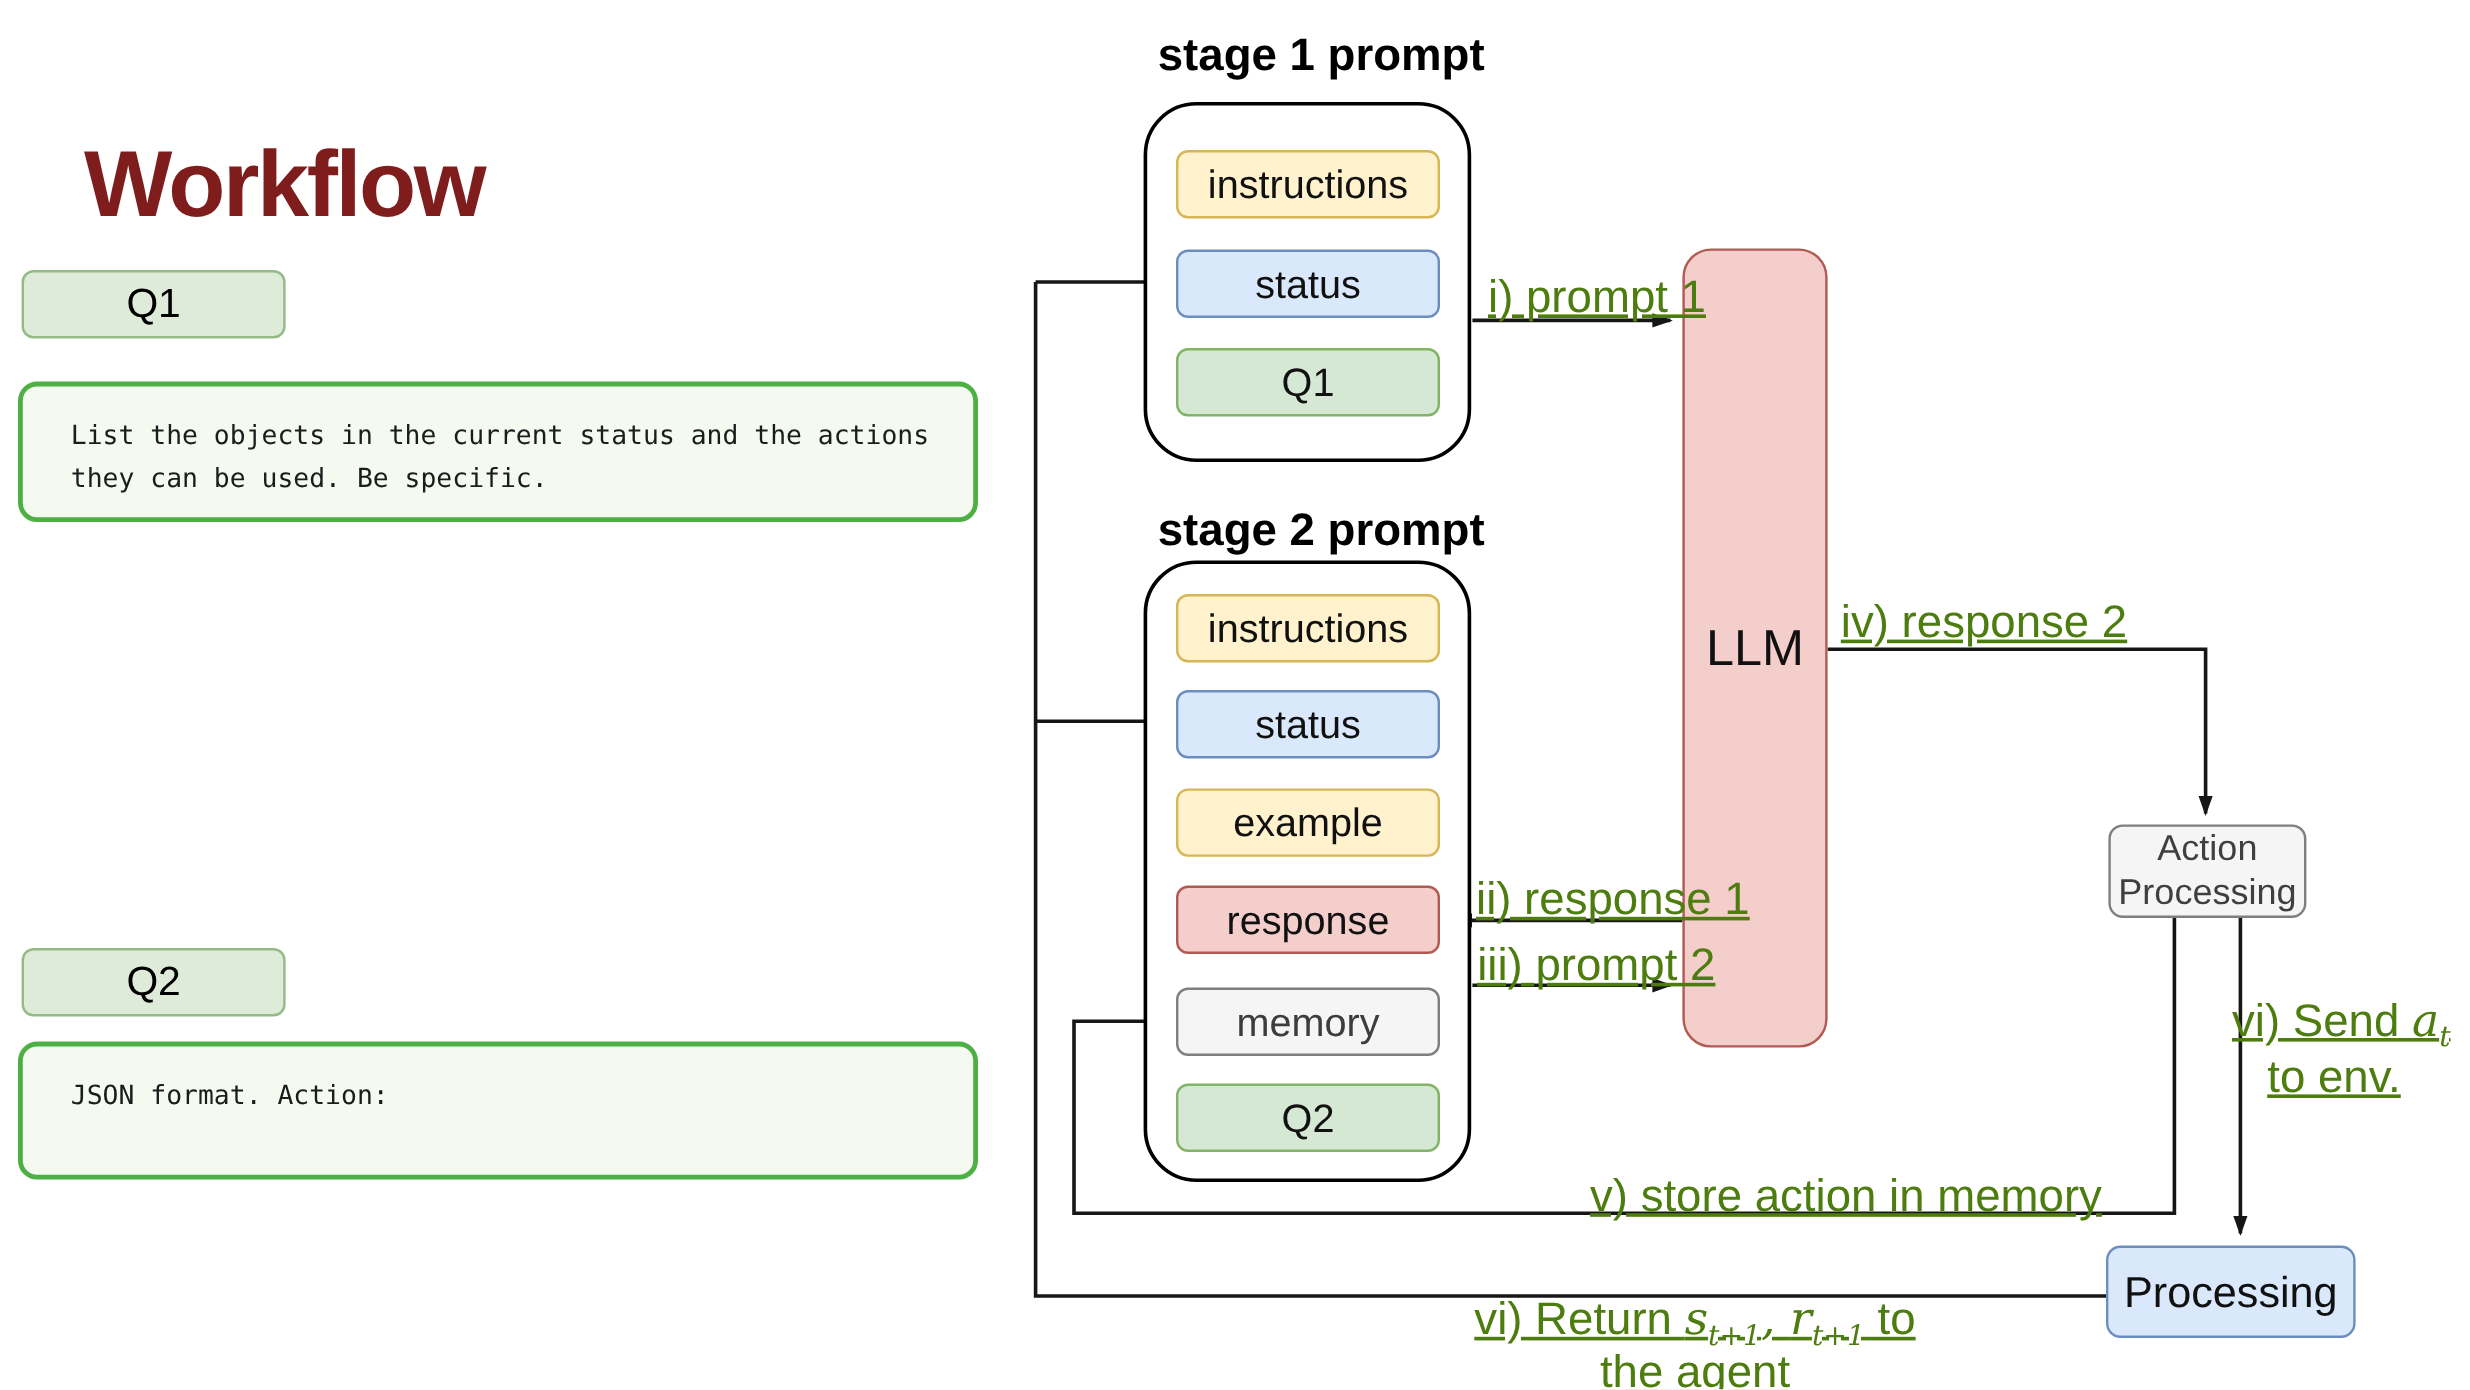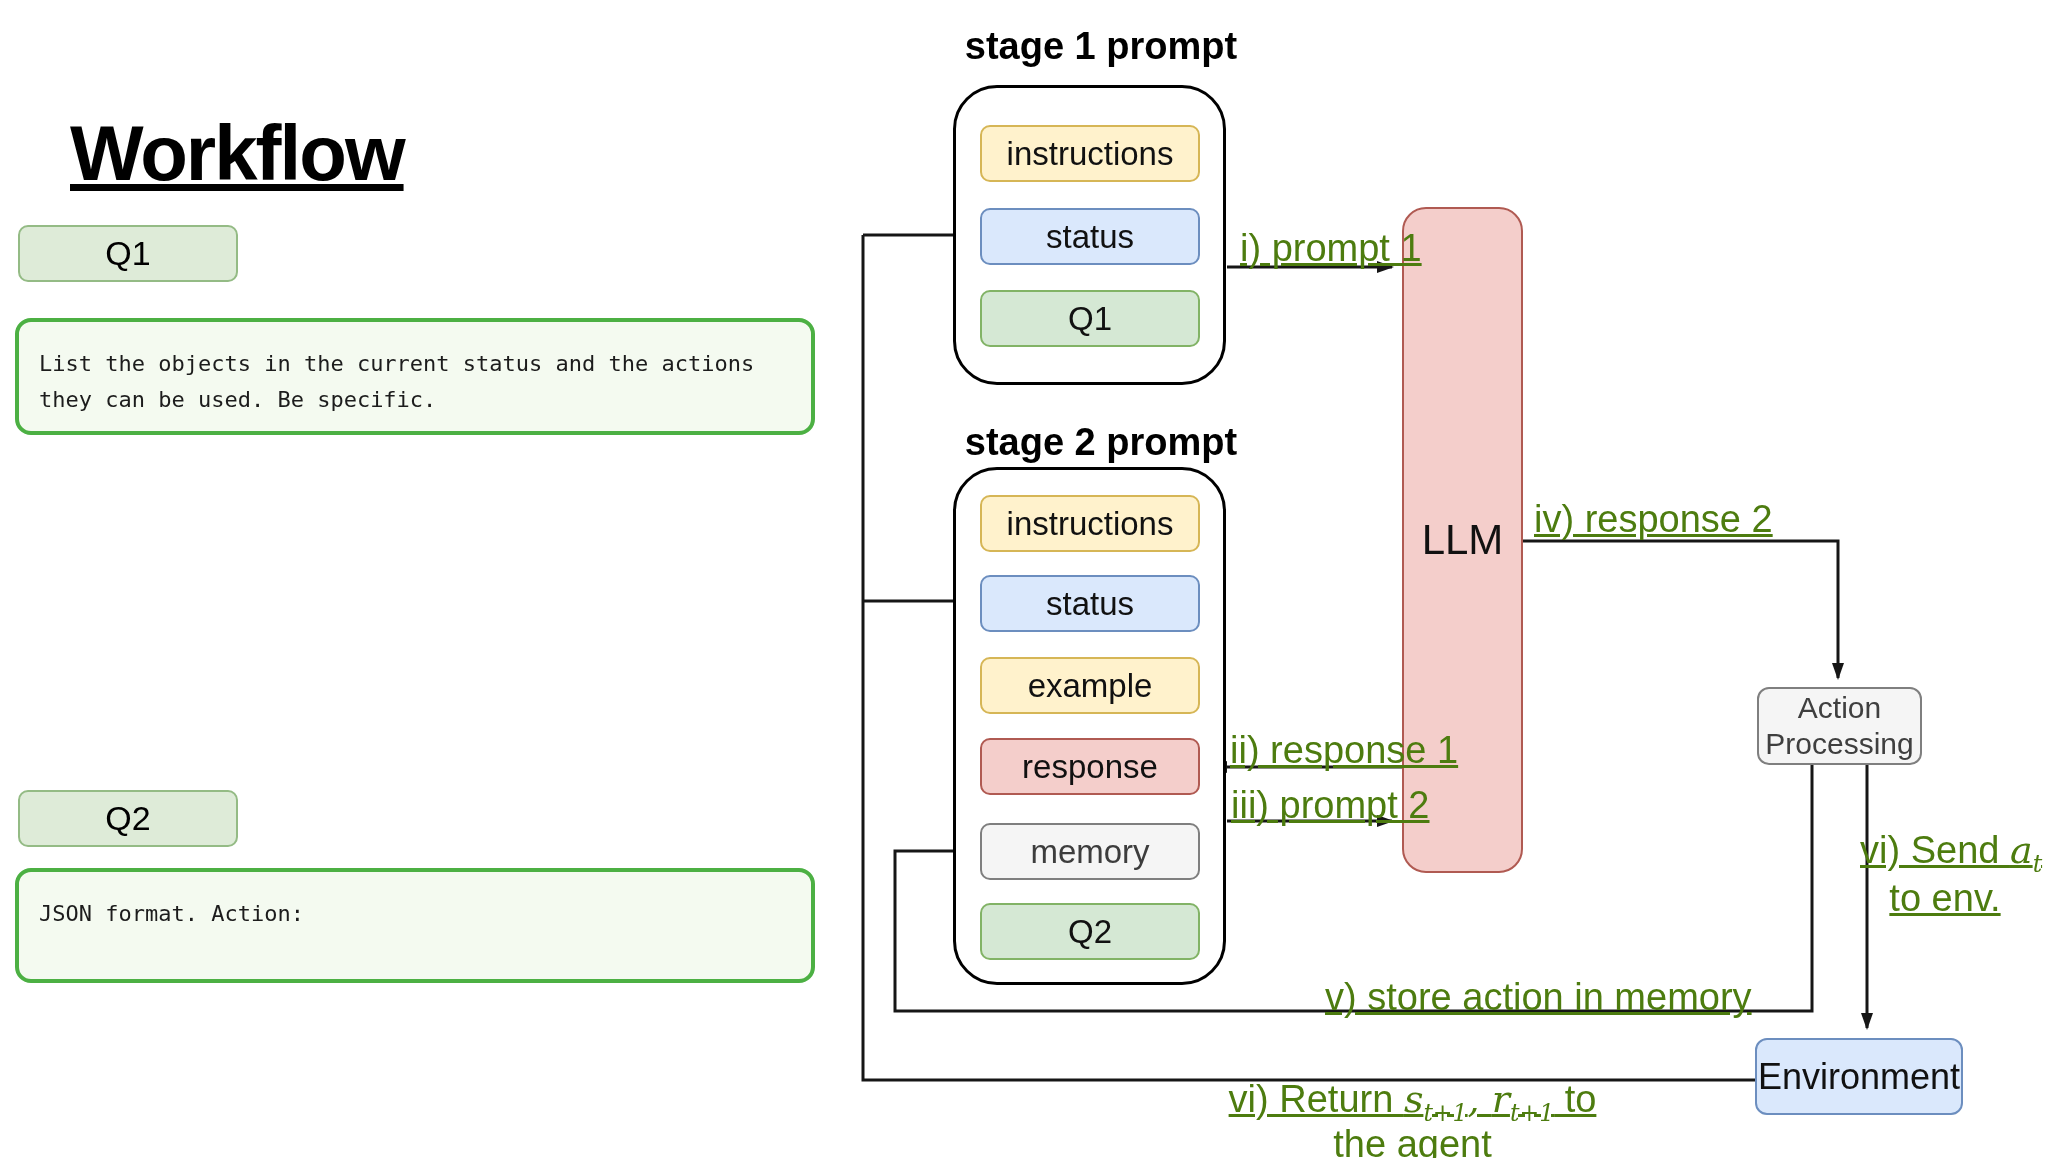--- a/index.html
+++ b/index.html
@@ -6,32 +6,32 @@
   #canvas {
     position:relative; width:2058px; height:1158px;
     background:#ffffff; overflow:hidden;
     font-family:"Liberation Sans", sans-serif; color:#000;
   }
   .abs { position:absolute; }
 
   
   .page-title {
     left:70px; top:108px; font-size:78px; font-weight:bold;
-    letter-spacing:-2px; color:#000000;text-decoration:underline;
+    letter-spacing:-2px; color:#7f1d1d;
   }
   .q-badge {
     width:220px; height:57px; border:2.5px solid; border-radius:10px;
     display:flex; align-items:center; justify-content:center;
     font-size:34px; box-sizing:border-box;
   }
   #q1-badge { left:18px; top:225px; }
   #q2-badge { left:18px; top:790px; }
   .q-textbox {
     width:800px; border:4px solid; border-radius:16px;
-    box-sizing:border-box; padding:24px 26px 20px 20px;
+    box-sizing:border-box; padding:24px 26px 20px 40px;
     font-family:"DejaVu Sans Mono", monospace;
     font-size:22px; line-height:36px; color:#1c1c1c;
   }
   #q1-box { left:15px; top:318px; height:117px; }
   #q2-box { left:15px; top:868px; height:115px; }
 
   
   .stage-title {
     width:274px; text-align:center; font-size:38px; font-weight:bold;margin-left:11px;
   }
@@ -174,21 +174,21 @@
     <span>Q2</span>
   </div>
 
   <div class="abs" id="action-processing" style="background: rgb(245, 245, 245); border-color: rgb(127, 127, 127);">
     <span>Action Processing</span>
   </div>
   <div class="abs" id="llm-box" style="background: rgb(244, 206, 203); border-color: rgb(176, 90, 82);">
     <span>LLM</span>
   </div>
   <div class="abs" id="environment" style="background: rgb(218, 232, 252); border-color: rgb(108, 142, 191);">
-    <span>Environment</span>
+    <span>Processing</span>
   </div>
 
   <div class="abs edge-label" id="label-e1">i) prompt 1</div>
   <div class="abs edge-label" id="label-e2">ii) response 1</div>
   <div class="abs edge-label" id="label-e3">iii) prompt 2</div>
   <div class="abs edge-label" id="label-e4">iv) response 2</div>
   <div class="abs edge-label" id="label-e5">v) store action in memory</div>
 
   <div class="abs edge-label" id="label-e6">
     <div><span>vi) Send </span><span class="math"><span>a</span><sub>t</sub></span></div>

